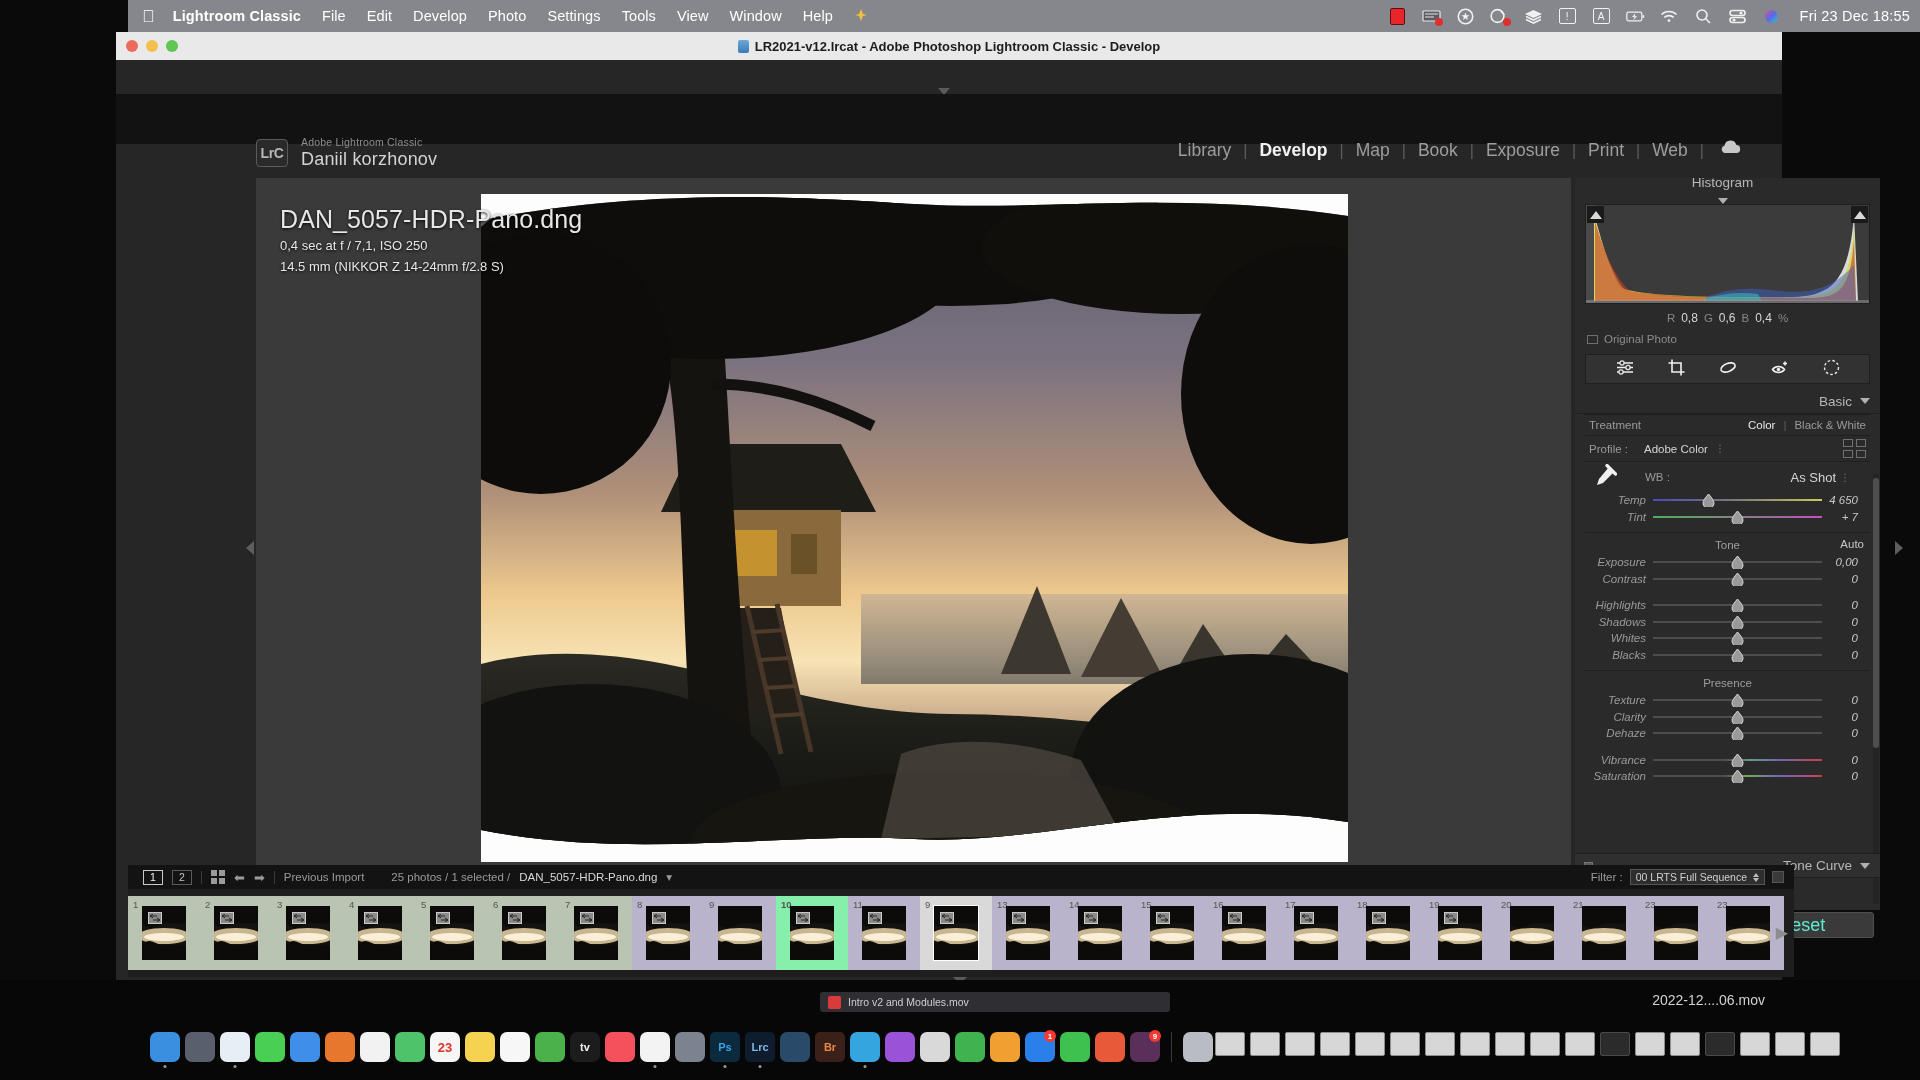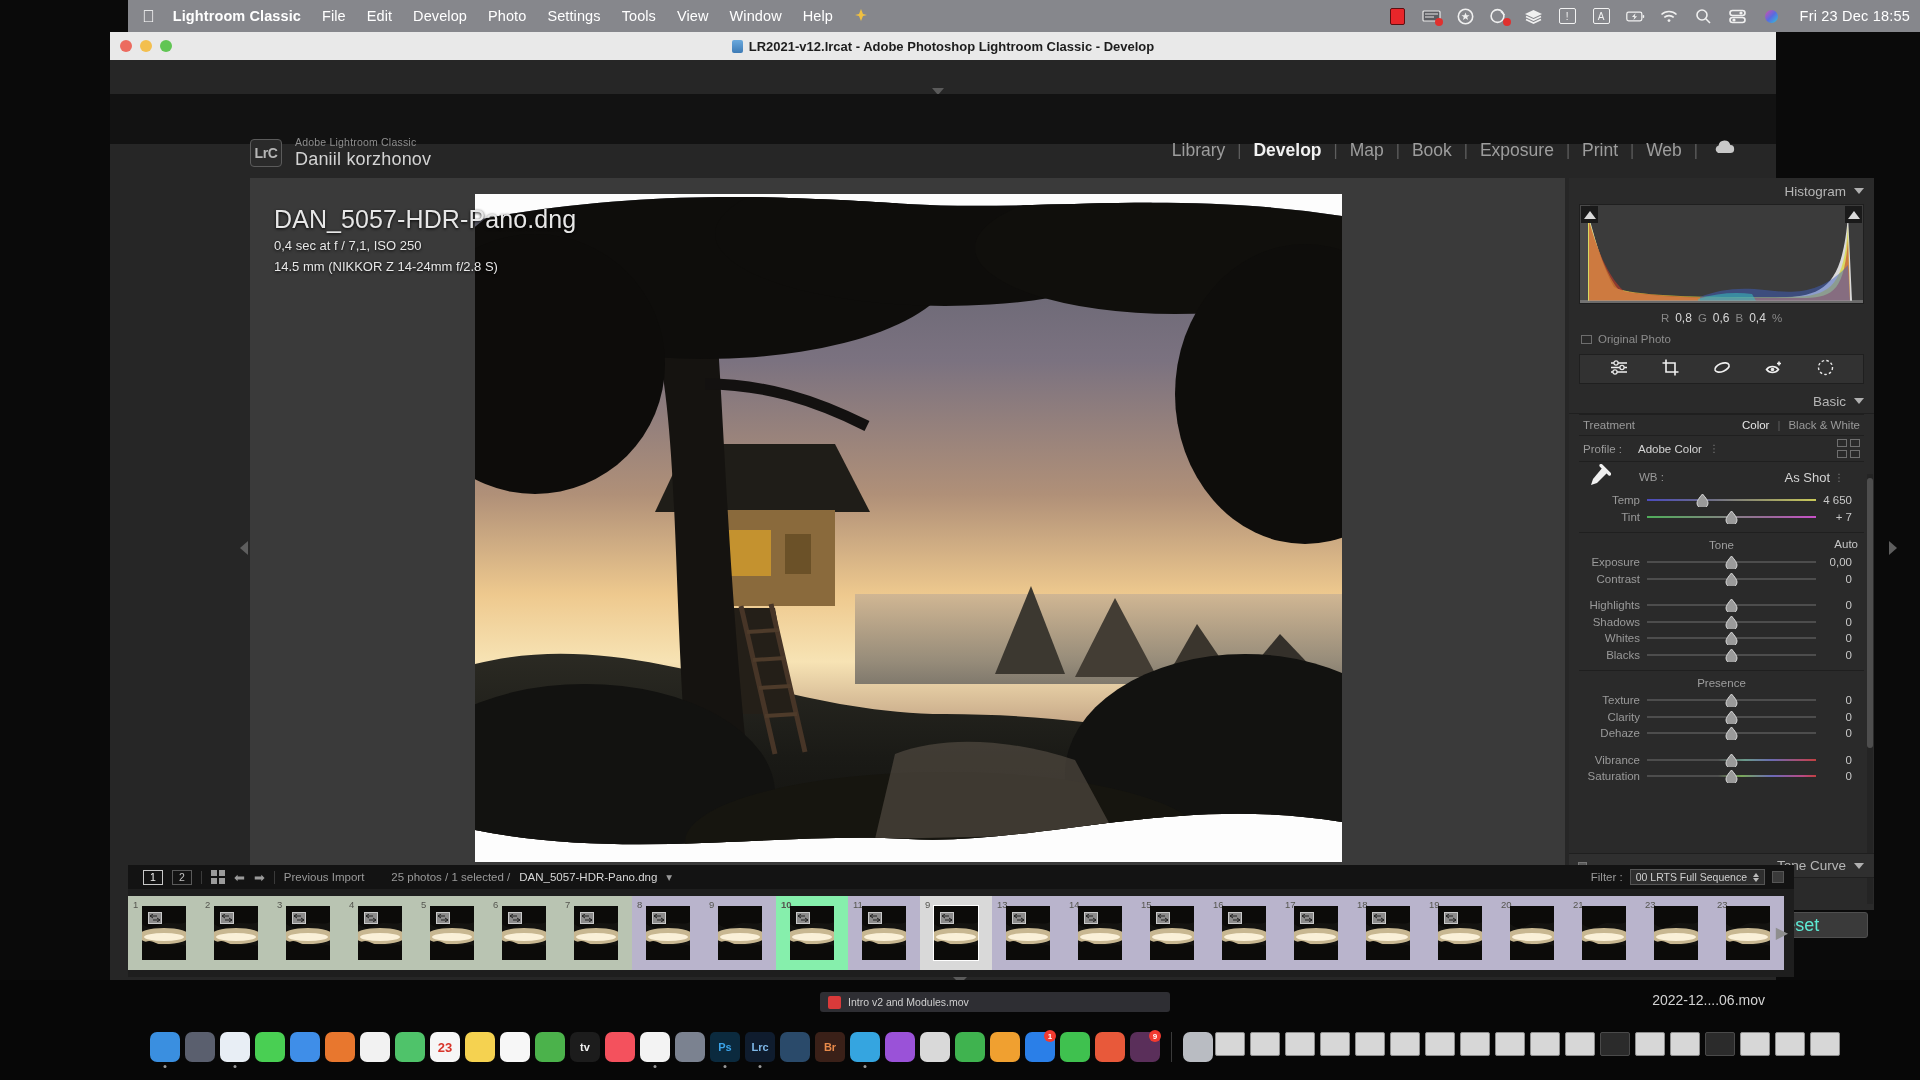--- a/index.html
+++ b/index.html
@@ -25,21 +25,21 @@
   .tray .ti { display: inline-flex; align-items: center; justify-content: center;
               width: 19px; height: 17px; position: relative; }
   .tray .boxic { border: 1.6px solid #f2f2f2; border-radius: 2px; width: 17px; height: 16px;
                  display:flex; align-items:center; justify-content:center; font-size:10px; color:#f2f2f2;}
   .tray .redsq { width: 15px; height: 17px; background: #e8262a; border: 1.5px solid #5a1012; border-radius:2px;}
   .tray .dot { position:absolute; right:-2px; bottom:-1px; width:8px;height:8px;border-radius:50%;background:#e0302e;}
   .tray .clock { font-size: 14.5px; color: #fff; margin-left: 4px; white-space: nowrap; letter-spacing:.2px;}
   .glyph { fill: none; stroke: #f0f0f0; stroke-width: 1.6; }
 
   
-  .lrwin { position: absolute; left: 110px; top: 32px; width: 1666px; height: 948px; background: #1c1c1c; }
+  .lrwin { position: absolute; left: 116px; top: 32px; width: 1666px; height: 948px; background: #1c1c1c; }
   .titlebar { height: 28px; background: #e9e9e9; display: flex; align-items: center;
               justify-content: center; position: relative; }
   .tl-dots { position: absolute; left: 10px; top: 0; height: 28px; display: flex; align-items: center; gap: 8px; }
   .tl-dots i { width: 12px; height: 12px; border-radius: 50%; display: block; }
   .tl-dots .r { background: #ec6b5f; } .tl-dots .y { background: #f3bf4f; } .tl-dots .g { background: #61c554; }
   .tl-title { font-size: 13px; color: #1d1d1d; font-weight: bold; display:flex; align-items:center; gap:6px;}
   .tl-ico { width: 11px; height: 13px; background: linear-gradient(#6aa9dd,#3d7ab5); border-radius:2px; display:inline-block;}
 
   .lrbody { position: relative; width: 100%; height: 920px; background: #262626; }
 
@@ -88,21 +88,21 @@
   .tb-group { display: flex; align-items: center; gap: 4px; }
   .tb-caret { color: #8c8c8c; font-size: 8px; }
   .tb-check { width: 11px; height: 11px; border: 1px solid #5c5c5c; background: #4a4a4a; border-radius:2px; }
   .tb-label { color: #b4b4b4; font-size: 12px; }
   .tb-right { margin-left: auto; color: #8b8b8b; font-size: 14px; }
 
   
   .rightpanel { position: absolute; left: 1459px; top: 118px; width: 305px; height: 732px;
                 background: #2a2a2a; overflow: hidden; }
   .rp-hdr { height: 26px; display: flex; align-items: center; justify-content: flex-end;
-            padding-right: 10px; color: #b6b6b6; font-size: 13.5px; gap: 8px; }
+            padding-right: 10px; color: #b6b6b6; font-size: 13.5px; gap: 8px; flex-direction: column; }
   .tri-d { width:0;height:0;border-left:5px solid transparent;border-right:5px solid transparent;border-top:6px solid #b0b0b0;}
   .histo-box { margin: 0 10px; height: 100px; background: #3b3b3b; border: 1px solid #1f1f1f; position: relative; }
   .histo-clip { position: absolute; width: 17px; height: 17px; background: #1a1a1a; top: 1px;
                 display:flex;align-items:center;justify-content:center;}
   .tri-u { width:0;height:0;border-left:6px solid transparent;border-right:6px solid transparent;border-bottom:8px solid #d9d9d9;}
   .rgbline { display: flex; justify-content: center; align-items: baseline; gap: 6px;
              font-size: 11.5px; color: #888; margin-top: 7px; }
   .rgbline b { color: #d8d8d8; font-weight: normal; font-size: 12px;}
   .origphoto { display: flex; align-items: center; gap: 6px; padding-left: 12px; margin-top: 8px;
                color: #8c8c8c; font-size: 11.5px; }
@@ -140,21 +140,21 @@
   .sl-track { position: relative; flex: 1; height: 14px; }
   .sl-bar { position: absolute; top: 6px; left: 0; right: 0; height: 2px; background: #4d4d4d; }
   .sl-bar.temp { background: linear-gradient(90deg,#4b4bbd 0%, #6a6a8a 35%, #9a9a6a 70%, #c9c959 100%); }
   .sl-bar.tint { background: linear-gradient(90deg,#4fae5a 0%, #7a8a7a 40%, #9a6a9a 72%, #c850c8 100%); }
   .sl-bar.vib { background: linear-gradient(90deg,#4d4d4d 42%, #6a9a8a 58%, #6a6ab0 74%, #b04a6a 92%, #c04040 100%); }
   .sl-bar.sat { background: linear-gradient(90deg,#4d4d4d 42%, #7aa85a 56%, #6a6ab8 74%, #b84a84 92%, #c04040 100%); }
   .sl-knob { position: absolute; top: 0px; width: 13px; height: 14px; margin-left: -6.5px; }
   .sl-val { width: 42px; text-align: right; color: #c8c8c8; flex: none; padding-right: 6px;}
   .sec-title { text-align: center; color: #9e9e9e; font-size: 11.5px; padding: 6px 0 3px; position: relative; }
   .sec-title .auto { position: absolute; right: 6px; top: 5px; color: #c6c6c6; font-size: 11.5px;}
-  .sl-group { padding: 0 6px; }
+  .sl-group { padding: 0 6px; font-style: italic; }
   .divider-line { height:1px; background:#1f1f1f; margin: 7px 0 0; }
 
   .rp-scroll { position: absolute; right: 1px; top: 296px; width: 6px; height: 430px; background: #242424; }
   .rp-thumb { position: absolute; right: 1px; top: 300px; width: 6px; height: 270px; background: #4e4e4e; border-radius:3px;}
 
   .pvr { position: absolute; left: 1459px; top: 850px; width: 305px; height: 30px; display:flex; gap:4px; padding:2px 6px;}
   .pvr button { flex:1; background:#3a3a3a; border:1px solid #4f4f4f; border-radius:3px; color:#5eead4;
                 font-size:18px; font-family:"Liberation Sans", sans-serif; }
 
   

